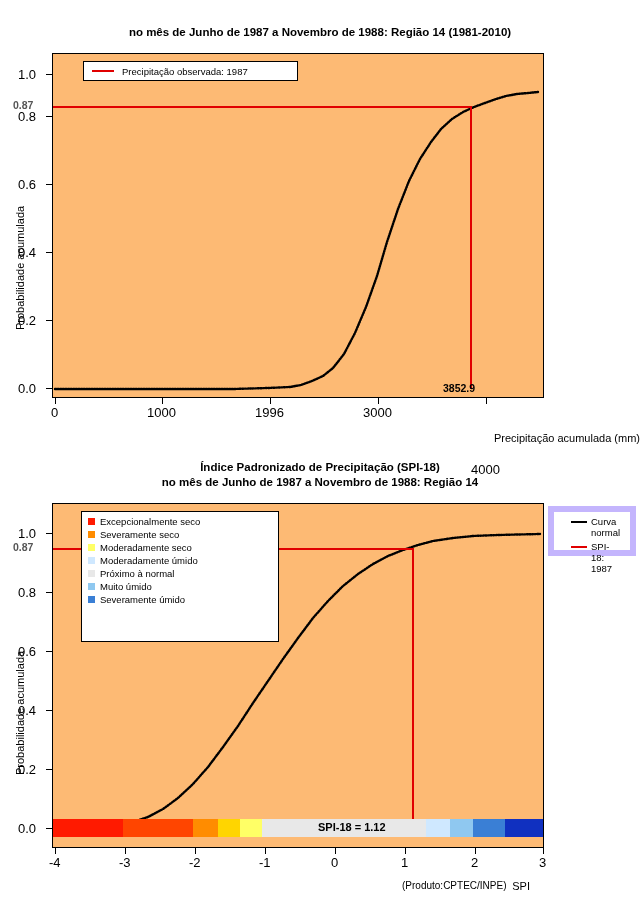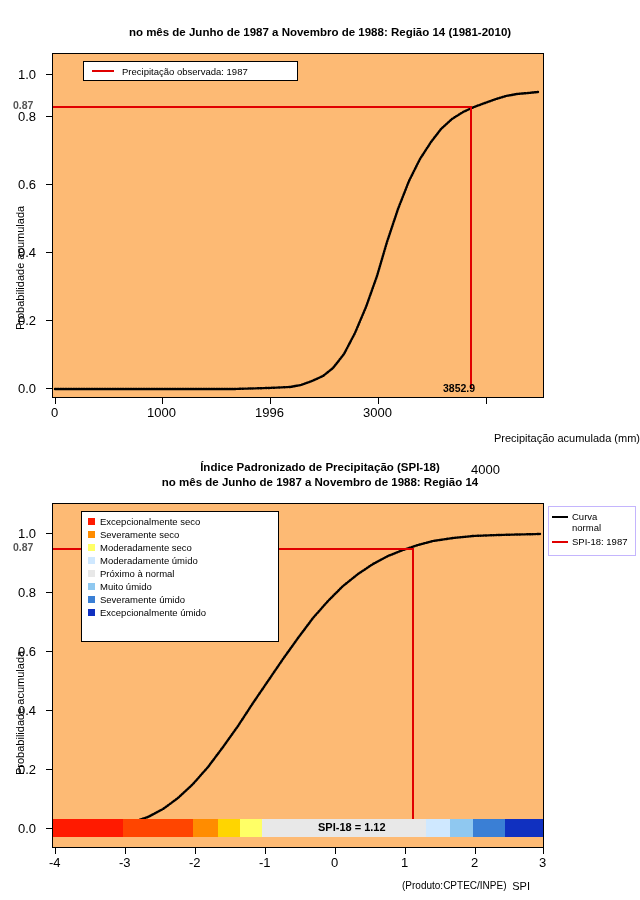--- a/index.html
+++ b/index.html
@@ -20,21 +20,21 @@
   .curve{position:absolute;left:0;top:0;}
 
   .redline{position:absolute;background:#e00000;}
   .redlabel{position:absolute;font-size:10.5px;color:#555;font-weight:bold;}
 
   .legend{position:absolute;border:1px solid #000;background:#fff;box-sizing:border-box;}
   .legend .row{display:flex;align-items:center;height:13px;font-size:9.5px;white-space:nowrap;}
   .legend .swatch{width:11px;height:2px;margin:0 5px 0 5px;flex:none;}
   .legend .dot{width:7px;height:7px;margin:0 5px 0 6px;flex:none;}
 
-  .legend2{position:absolute;border:1px solid #c4b5fd;background:#fff;box-sizing:border-box;padding:4px 0;}
+  .legend2{position:absolute;border:6px solid #c4b5fd;background:#fff;box-sizing:border-box;padding:4px 14px;}
   .legend2 .row{display:flex;align-items:flex-start;font-size:9.5px;line-height:11px;}
   .legend2 .swatch{width:16px;height:2px;margin:5px 4px 0 3px;flex:none;}
 
   .spibar{position:absolute;display:flex;border:0;}
   .spibar div{height:100%;}
   .spitext{position:absolute;font-size:11px;font-weight:bold;color:#000;}
   .produto{position:absolute;font-size:10px;}
 </style>
 </head>
 <body>
@@ -130,24 +130,20 @@
             <span class="dot" style="background:#e8e8e8;"></span>
             <span>Próximo à normal</span>
           </div>
         <div class="row">
             <span class="dot" style="background:#8fc8f0;"></span>
             <span>Muito úmido</span>
           </div>
         <div class="row">
             <span class="dot" style="background:#3a7fd5;"></span>
             <span>Severamente úmido</span>
-          </div>
-        <div class="row">
-            <span class="dot" style="background:#1030c0;"></span>
-            <span>Excepcionalmente úmido</span>
           </div>
       </div>
 
       <div class="spibar" style="left:0;top:315px;width:490px;height:18px;">
         <div style="width:14.3%;background:#ff1a00;"></div>
         <div style="width:14.3%;background:#ff4500;"></div>
         <div style="width:5.0%;background:#ff8c00;"></div>
         <div style="width:4.5%;background:#ffd500;"></div>
         <div style="width:4.5%;background:#ffff66;"></div>
         <div style="width:33.5%;background:#e8e8e8;"></div>

